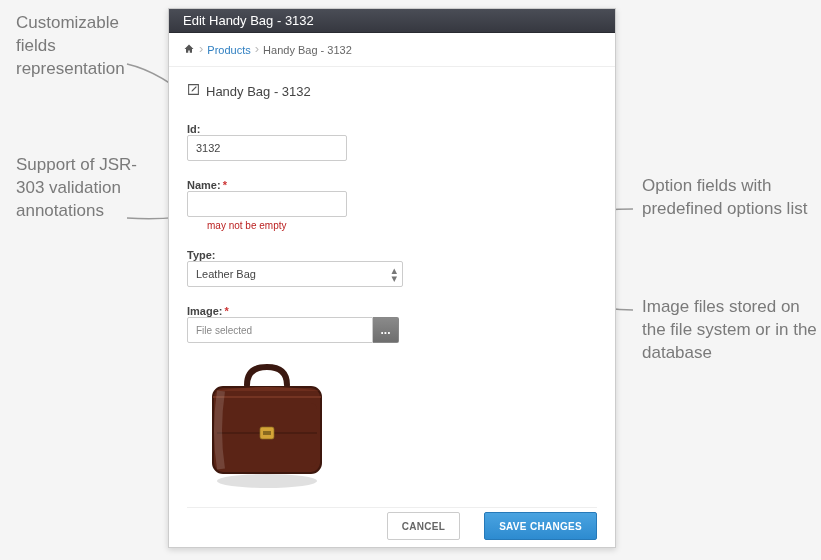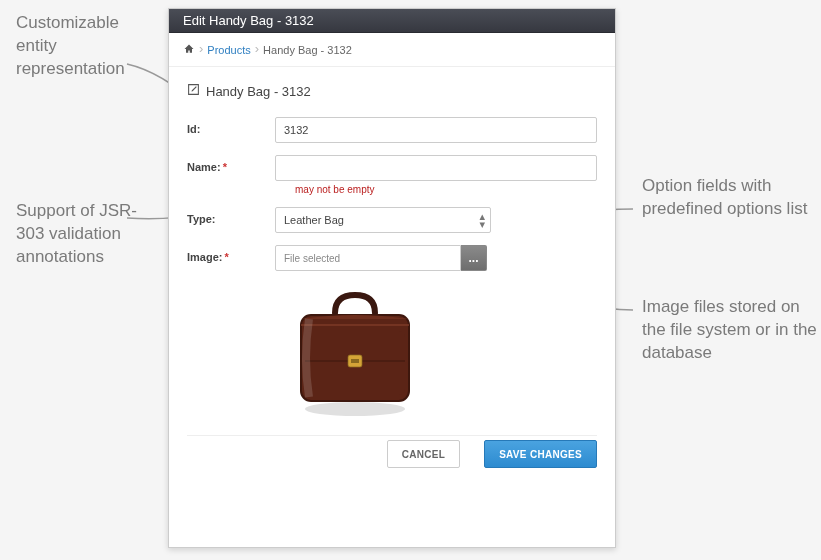--- a/index.html
+++ b/index.html
@@ -12,21 +12,21 @@
       overflow: hidden;
     }
     .annotation {
       position: absolute;
       color: #7a7a7a;
       font-size: 17px;
       line-height: 1.35;
       font-family: "Segoe UI", Arial, sans-serif;
     }
     .ann-1 { top: 12px; left: 16px; width: 140px; }
-    .ann-2 { top: 154px; left: 16px; width: 140px; margin-top: 46px; }
+    .ann-2 { top: 154px; left: 16px; width: 140px; }
     .ann-3 { top: 175px; left: 642px; width: 175px; }
     .ann-4 { top: 296px; left: 642px; width: 175px; }
 
     .panel {
       position: absolute;
       top: 8px;
       left: 168px;
       width: 448px;
       height: 540px;
       background: #fff;
@@ -69,20 +69,21 @@
       gap:6px;
       font-size:13px;
       color:#444;
       padding: 6px 0 12px 0;
     }
     .section-title svg { width:13px; height:13px; }
     .form-row {
       display:flex;
       align-items:flex-start;
       padding: 6px 0;
+      flex-direction: column;
     }
     .form-row.tall { padding-bottom: 0; }
     .label {
       width: 88px;
       font-size:11px;
       font-weight:bold;
       color:#444;
       padding-top:6px;
     }
     .req { color:#c33; margin-left:2px; }
@@ -202,21 +203,21 @@
     }
     
     .arrow {
       position:absolute;
       pointer-events:none;
     }
   </style>
 </head>
 <body>
 
-<div class="annotation ann-1">Customizable entity representation</div>
+<div class="annotation ann-1">Customizable fields representation</div>
 <div class="annotation ann-2">Support of JSR-303 validation annotations</div>
 <div class="annotation ann-3">Option fields with predefined options list</div>
 <div class="annotation ann-4">Image files stored on the file system or in the database</div>
 
 <svg class="arrow" style="left:122px; top:62px;" width="90" height="60">
   <path d="M5 2 Q 40 10 78 45" stroke="#999" stroke-width="1.5" fill="none"></path>
   <path d="M78 45 l-7 -2 l3 -5 z" fill="#999"></path>
 </svg>
 <svg class="arrow" style="left:122px; top:188px;" width="150" height="40">
   <path d="M5 30 Q 80 35 140 6" stroke="#999" stroke-width="1.5" fill="none"></path>

